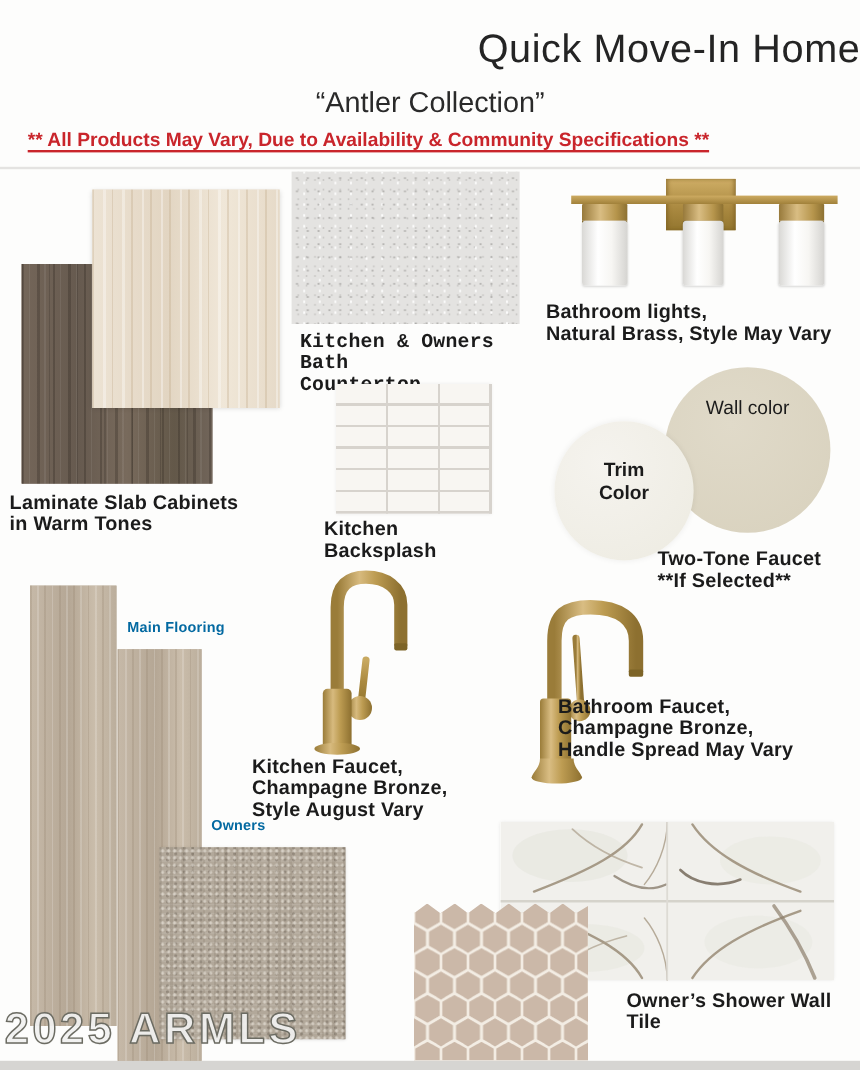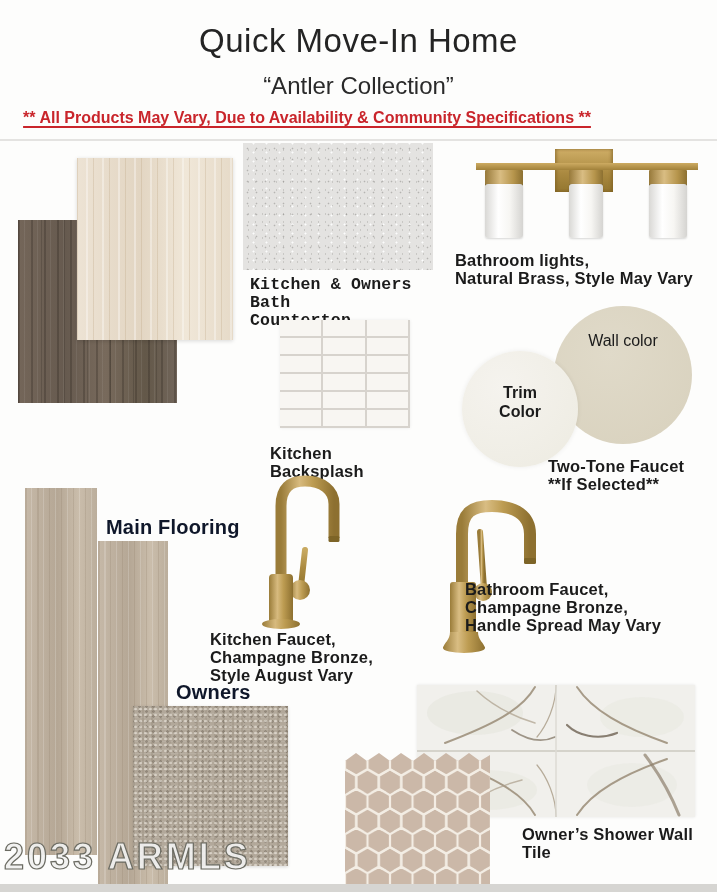--- a/index.html
+++ b/index.html
@@ -3,30 +3,30 @@
 <meta charset="utf-8">
 <style>
   html,body{margin:0;padding:0;background:#ffffff;}
   .board{
     position:relative;width:717px;height:892px;margin:0 auto;
     background:#fdfdfc;overflow:hidden;
     font-family:"Liberation Sans", sans-serif;color:#1b1b1b;
   }
   .abs{position:absolute;}
   
-  .title{top:22px;left:0;width:717px;text-align:center;font-size:33px;font-weight:400;
+  .title{top:22px;left:0;width:717px;text-align:right;font-size:33px;font-weight:400;
          letter-spacing:.5px;color:#242424;}
   .subtitle{top:72px;left:0;width:717px;text-align:center;font-size:24px;font-weight:400;color:#2a2a2a;}
   .disclaimer{top:109px;left:0;width:614px;text-align:center;font-size:16px;font-weight:700;
          color:#c9252b;text-decoration:underline;text-decoration-thickness:2px;text-underline-offset:3px;}
   .divider{top:139px;left:0;width:717px;height:2px;background:#e4e3e1;}
   
   .caption{font-weight:700;font-size:16.5px;line-height:18px;text-align:left;
            white-space:pre-line;color:#1b1b1b;letter-spacing:.2px;}
-  .label-nowrap{font-weight:700;font-size:20px;white-space:nowrap;color:#0f172a;letter-spacing:.2px;}
+  .label-nowrap{font-weight:700;font-size:12px;white-space:nowrap;color:#0369a1;letter-spacing:.2px;}
   
   .cab-dark{left:18px;top:220px;width:159px;height:183px;z-index:1;
     background-color:#6f6156;
     background-image:
       repeating-linear-gradient(90deg, rgba(35,28,22,.25) 0 2px, rgba(0,0,0,0) 2px 6px, rgba(255,255,255,.07) 6px 7px, rgba(0,0,0,0) 7px 13px),
       repeating-linear-gradient(90deg, rgba(25,20,16,.18) 0 1px, rgba(0,0,0,0) 1px 23px),
       linear-gradient(90deg,#746659,#665a4f 30%,#786a5c 55%,#635849 80%,#71655a);}
   .cab-light{left:77px;top:158px;width:156px;height:182px;z-index:2;
     background-color:#ebe1d1;
     background-image:
@@ -59,21 +59,21 @@
     box-shadow:0 1px 2px rgba(0,0,0,.15);}
   .s1{left:15px;} .s2{left:99px;width:34px;} .s3{left:179px;}
   .lights-caption{left:455px;top:251px;width:260px;}
   
   .backsplash{left:280px;top:320px;width:130px;height:108px;
     background-color:#f8f6f2;
     background-image:
       repeating-linear-gradient(to right, rgba(0,0,0,0) 0 41.3px, #d7d3cd 41.3px 43.3px),
       repeating-linear-gradient(to bottom, rgba(0,0,0,0) 0 16px, #d7d3cd 16px 18px);
     box-shadow:0 0 3px rgba(0,0,0,.08);}
-  .bs-caption{left:270px;top:432px;width:150px;margin-top:12px;}
+  .bs-caption{left:270px;top:432px;width:150px;}
   
   .wall-circle{left:554px;top:306px;width:138px;height:138px;border-radius:50%;z-index:1;
     background:radial-gradient(circle at 40% 35%, #e0dac9, #d8d1bd);}
   .trim-circle{left:462px;top:351px;width:116px;height:116px;border-radius:50%;z-index:2;
     background:radial-gradient(circle at 35% 30%, #f5f3ee, #edebe1);
     box-shadow:0 0 5px rgba(0,0,0,.07);}
   .wall-label{position:absolute;left:0;top:26px;width:100%;text-align:center;
     font-weight:400;font-size:16px;color:#1b1b1b;}
   .trim-label{position:absolute;left:0;top:32px;width:100%;text-align:center;
     font-weight:700;font-size:16px;line-height:19px;white-space:pre-line;color:#1b1b1b;}
@@ -121,20 +121,22 @@
 
 <div class="board">
 
   <div class="abs title">Quick Move-In Home</div>
   <div class="abs subtitle">“Antler Collection”</div>
   <div class="abs disclaimer">** All Products May Vary, Due to Availability &amp; Community Specifications **</div>
   <div class="abs divider"></div>
 
   <div class="abs cab-dark"></div>
   <div class="abs cab-light"></div>
+  <div class="abs caption cab-caption">Laminate Slab Cabinets
+in Warm Tones</div>
 
   <div class="abs countertop"></div>
   <div class="abs caption ct-caption">Kitchen &amp; Owners Bath
 Countertop</div>
 
   <div class="abs fixture">
     <div class="backplate"></div>
     <div class="bar"></div>
     <div class="shade s1">
         <div class="cap"></div>
@@ -255,16 +257,16 @@
             <path d="M22.5,16.25 L33.76,22.75 L33.76,35.75 L22.5,42.25 L11.24,35.75 L11.24,22.75 Z"></path>
             <path d="M11.25,35.75 L22.51,42.25 L22.51,55.25 L11.25,61.75 L-0.01,55.25 L-0.01,42.25 Z"></path>
           </g>
         </pattern>
       </defs>
       <rect width="145" height="131" fill="#cbb8a8"></rect>
       <rect width="145" height="131" fill="url(#hexpat)"></rect>
     </svg>
   </div>
 
-  <div class="abs label-nowrap watermark">2033 ARMLS</div>
+  <div class="abs label-nowrap watermark">2025 ARMLS</div>
   <div class="abs bottom-strip"></div>
 
 </div>
 
 </body></html>

